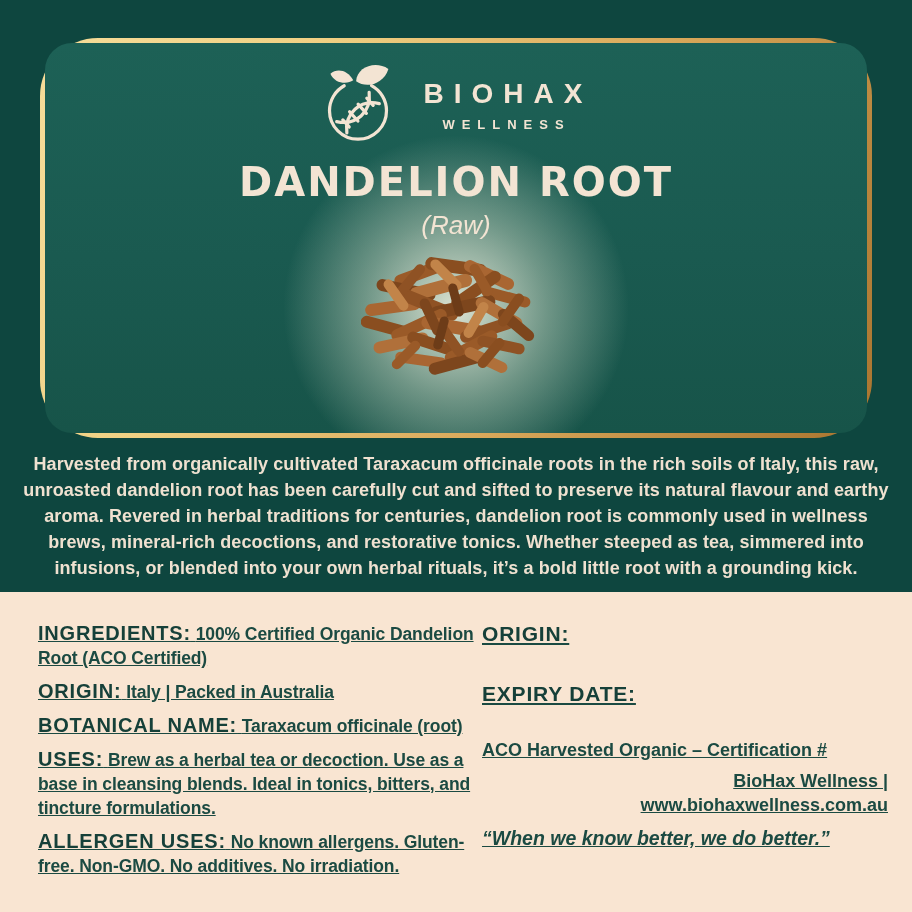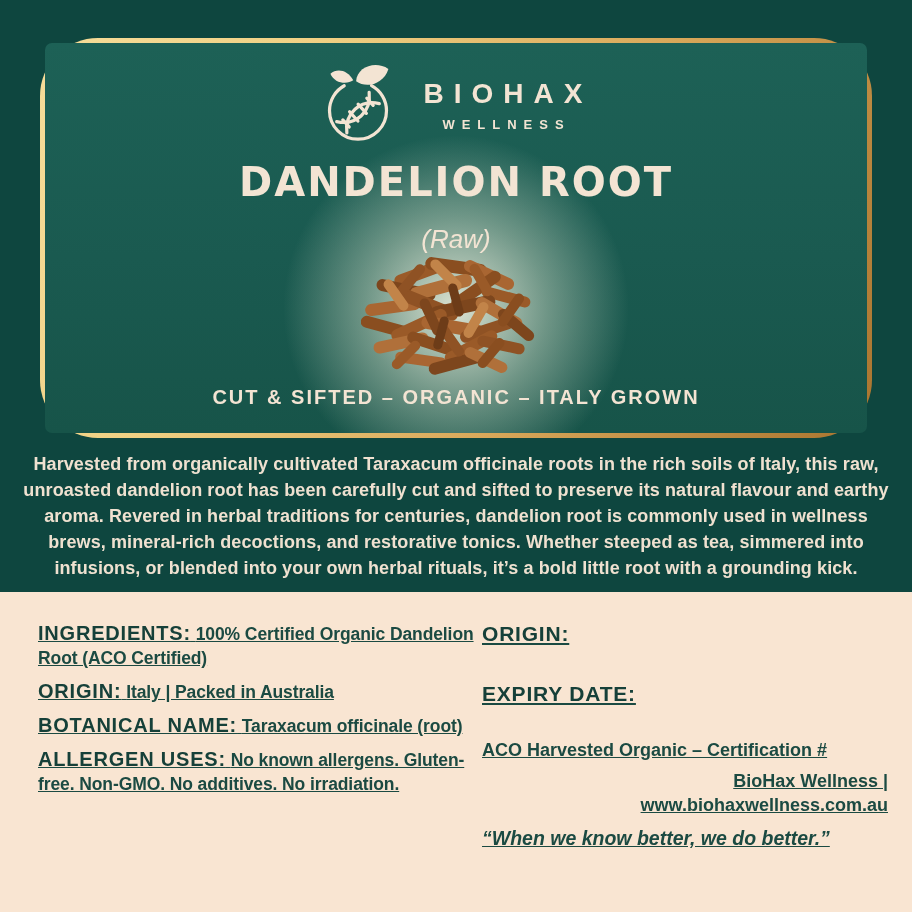--- a/index.html
+++ b/index.html
@@ -12,41 +12,41 @@
   
   .top-section { position:absolute; left:0; top:0; width:912px; height:592px;
     background:var(--background-teal,#0e463f); }
 
   .gold-card {
     position:absolute; left:40px; top:38px; width:832px; height:400px;
     border-radius:58px; box-sizing:border-box; padding:5px;
     background:linear-gradient(115deg,#f6dd9a 0%,#f0d083 28%,#d9a85a 62%,#a9742f 100%);
   }
   .card-inner {
-    width:100%; height:100%; border-radius:7px; position:relative; overflow:hidden;
+    width:100%; height:100%; border-radius:27px; position:relative; overflow:hidden;
     background:
       radial-gradient(circle 240px at 50% 68%, rgba(230,234,217,0.95) 0%, rgba(196,210,190,0.50) 38%, rgba(27,91,81,0) 72%),
       linear-gradient(180deg,#1d6156 0%, #1a5a50 55%, #175449 100%);
   }
 
   
   .logo-row { position:absolute; top:22px; left:0; right:0;
     display:flex; justify-content:center; align-items:center; gap:18px; }
   .logo-mark { width:76px; height:80px; }
   .logo-mark path, .logo-mark circle, .logo-mark line { vector-effect:none; }
   .brand-text { display:flex; flex-direction:column; align-items:center; }
   .brand-name { font-size:28px; font-weight:bold; letter-spacing:10px; text-indent:10px;
     color:var(--cream,#f3e4d3); }
   .brand-sub  { font-size:13px; font-weight:bold; letter-spacing:7px; text-indent:7px;
     color:var(--cream,#f3e4d3); margin-top:7px; }
 
   .hero-title { position:absolute; top:116px; left:0; width:100%; text-align:center;
     font-family:"DejaVu Sans", sans-serif; font-weight:bold; font-size:40px; letter-spacing:2px;
     color:var(--cream,#f3e4d3); }
-  .hero-variant { position:absolute; top:181px; left:0; width:100%; text-align:center;
+  .hero-variant { position:absolute; top:167px; left:0; width:100%; text-align:center;
     font-style:italic; font-size:26px; color:var(--cream,#f3e4d3); }
   .roots-img { position:absolute; top:202px; left:50%; transform:translateX(-50%); }
   .hero-tagline { position:absolute; top:343px; left:0; width:100%; text-align:center;
     font-weight:bold; font-size:20px; letter-spacing:2px; color:var(--cream,#f3e4d3); }
 
   .description { position:absolute; top:451px; left:50%; transform:translateX(-50%);
     width:874px; margin:0; text-align:center; color:#efe1d0;
     font-size:18px; font-weight:bold; line-height:26px; letter-spacing:0.1px; }
 
   
@@ -208,41 +208,44 @@
               </g>
             <g transform="translate(95,55) rotate(75)">
                 <rect x="-17" y="-4.5" width="34" height="9" rx="4.5" fill="#6d3c18"></rect>
               </g>
             <g transform="translate(80,88) rotate(-75)">
                 <rect x="-17" y="-4.5" width="34" height="9" rx="4.5" fill="#6d3c18"></rect>
               </g>
           </g>
         </svg>
 
-        <div class="hero-tagline">CUT &amp; SIFTED – ORGANIC – ITALY GROWN</div>
       </div>
     </div>
 
     <p class="description">Harvested from organically cultivated Taraxacum officinale roots in the rich soils of Italy, this raw, unroasted dandelion root has been carefully cut and sifted to preserve its natural flavour and earthy aroma. Revered in herbal traditions for centuries, dandelion root is commonly used in wellness brews, mineral-rich decoctions, and restorative tonics. Whether steeped as tea, simmered into infusions, or blended into your own herbal rituals, it’s a bold little root with a grounding kick.</p>
   </section>
 
   <section class="panel">
 
     <div class="col">
       <p class="block">
         <span class="lbl">INGREDIENTS:</span>
         <span>100% Certified Organic Dandelion Root (ACO Certified)</span>
       </p>
       <p class="block">
         <span class="lbl">ORIGIN:</span>
         <span>Italy | Packed in Australia</span>
       </p>
       <p class="block">
         <span class="lbl">BOTANICAL NAME:</span>
         <span>Taraxacum officinale (root)</span>
+      </p>
+      <p class="block">
+        <span class="lbl">USES:</span>
+        <span>Brew as a herbal tea or decoction. Use as a base in cleansing blends. Ideal in tonics, bitters, and tincture formulations.</span>
       </p>
       <p class="block">
         <span class="lbl">ALLERGEN USES:</span>
         <span>No known allergens. Gluten-free. Non-GMO. No additives. No irradiation.</span>
       </p>
     </div>
 
     <div class="col">
       <p class="head-block mb-weight">ORIGIN:</p>
       <p class="head-block mb-expiry">EXPIRY DATE:</p>

